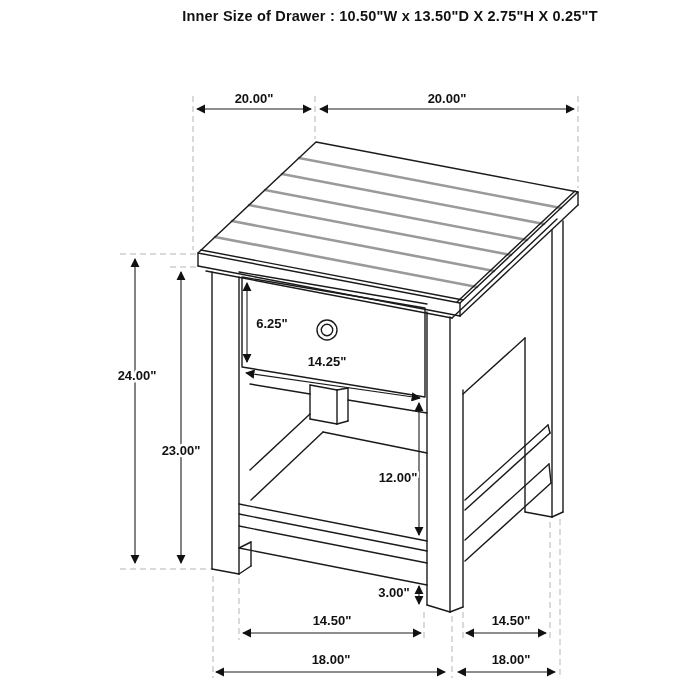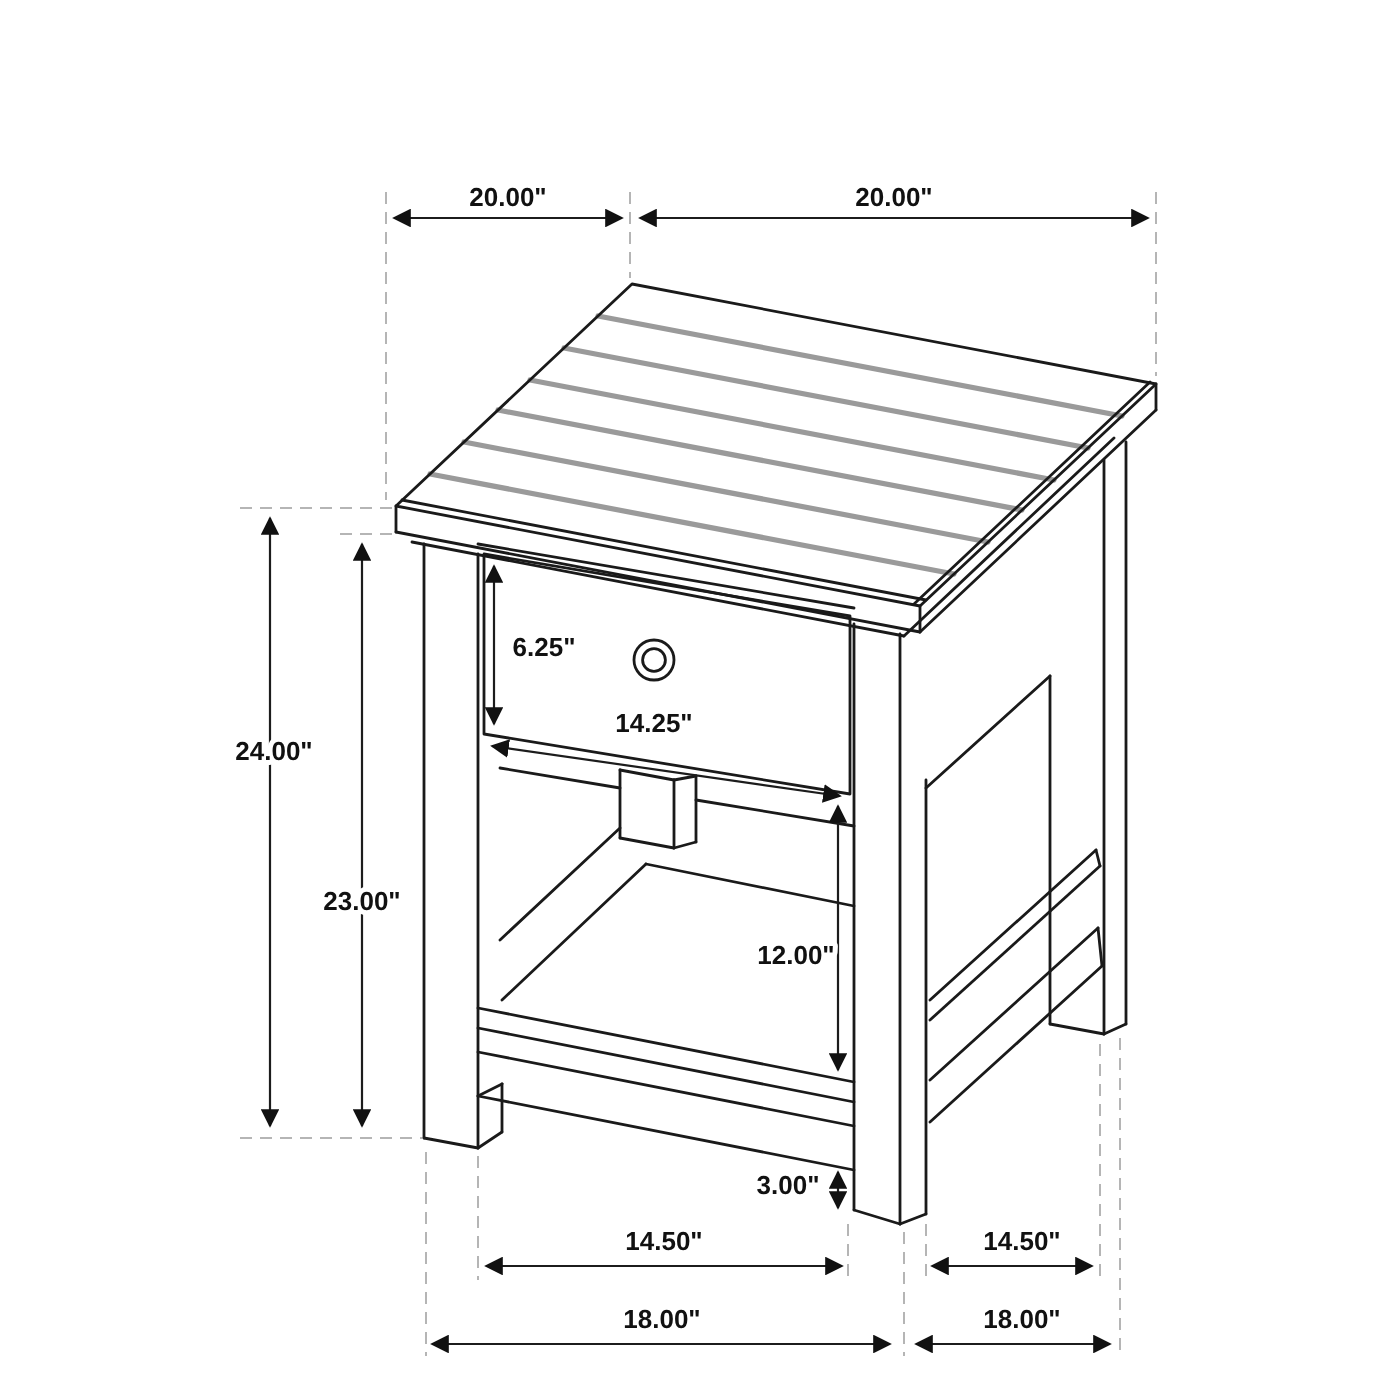--- a/index.html
+++ b/index.html
@@ -12,20 +12,21 @@
   .plank{stroke:#9a9a9a;stroke-width:2.6;fill:none;stroke-linecap:round;}
   .ext{stroke:#b5b5b5;stroke-width:1;fill:none;stroke-dasharray:6 4;}
   .dim{stroke:#1c1c1c;stroke-width:1.1;fill:none;}
   .lbl{font-family:"Liberation Sans", sans-serif;font-size:13px;font-weight:bold;fill:#111;
        text-anchor:middle;paint-order:stroke;stroke:#ffffff;stroke-width:5px;stroke-linejoin:round;}
 </style>
 </head>
 <body>
 
 <div class="stage">
+  <div class="title">Inner Size of Drawer : 10.50"W x 13.50"D X 2.75"H X 0.25"T</div>
 
   <svg width="700" height="700" viewBox="0 0 700 700">
     <defs>
       <marker id="arr" viewBox="0 0 10 10" refX="9" refY="5" markerWidth="8.5" markerHeight="8.5" orient="auto-start-reverse">
         <path d="M0,0 L10,5 L0,10 Z" fill="#111"></path>
       </marker>
     </defs>
 
     <g>
       <path class="ext" d="M193,96 V250"></path>

